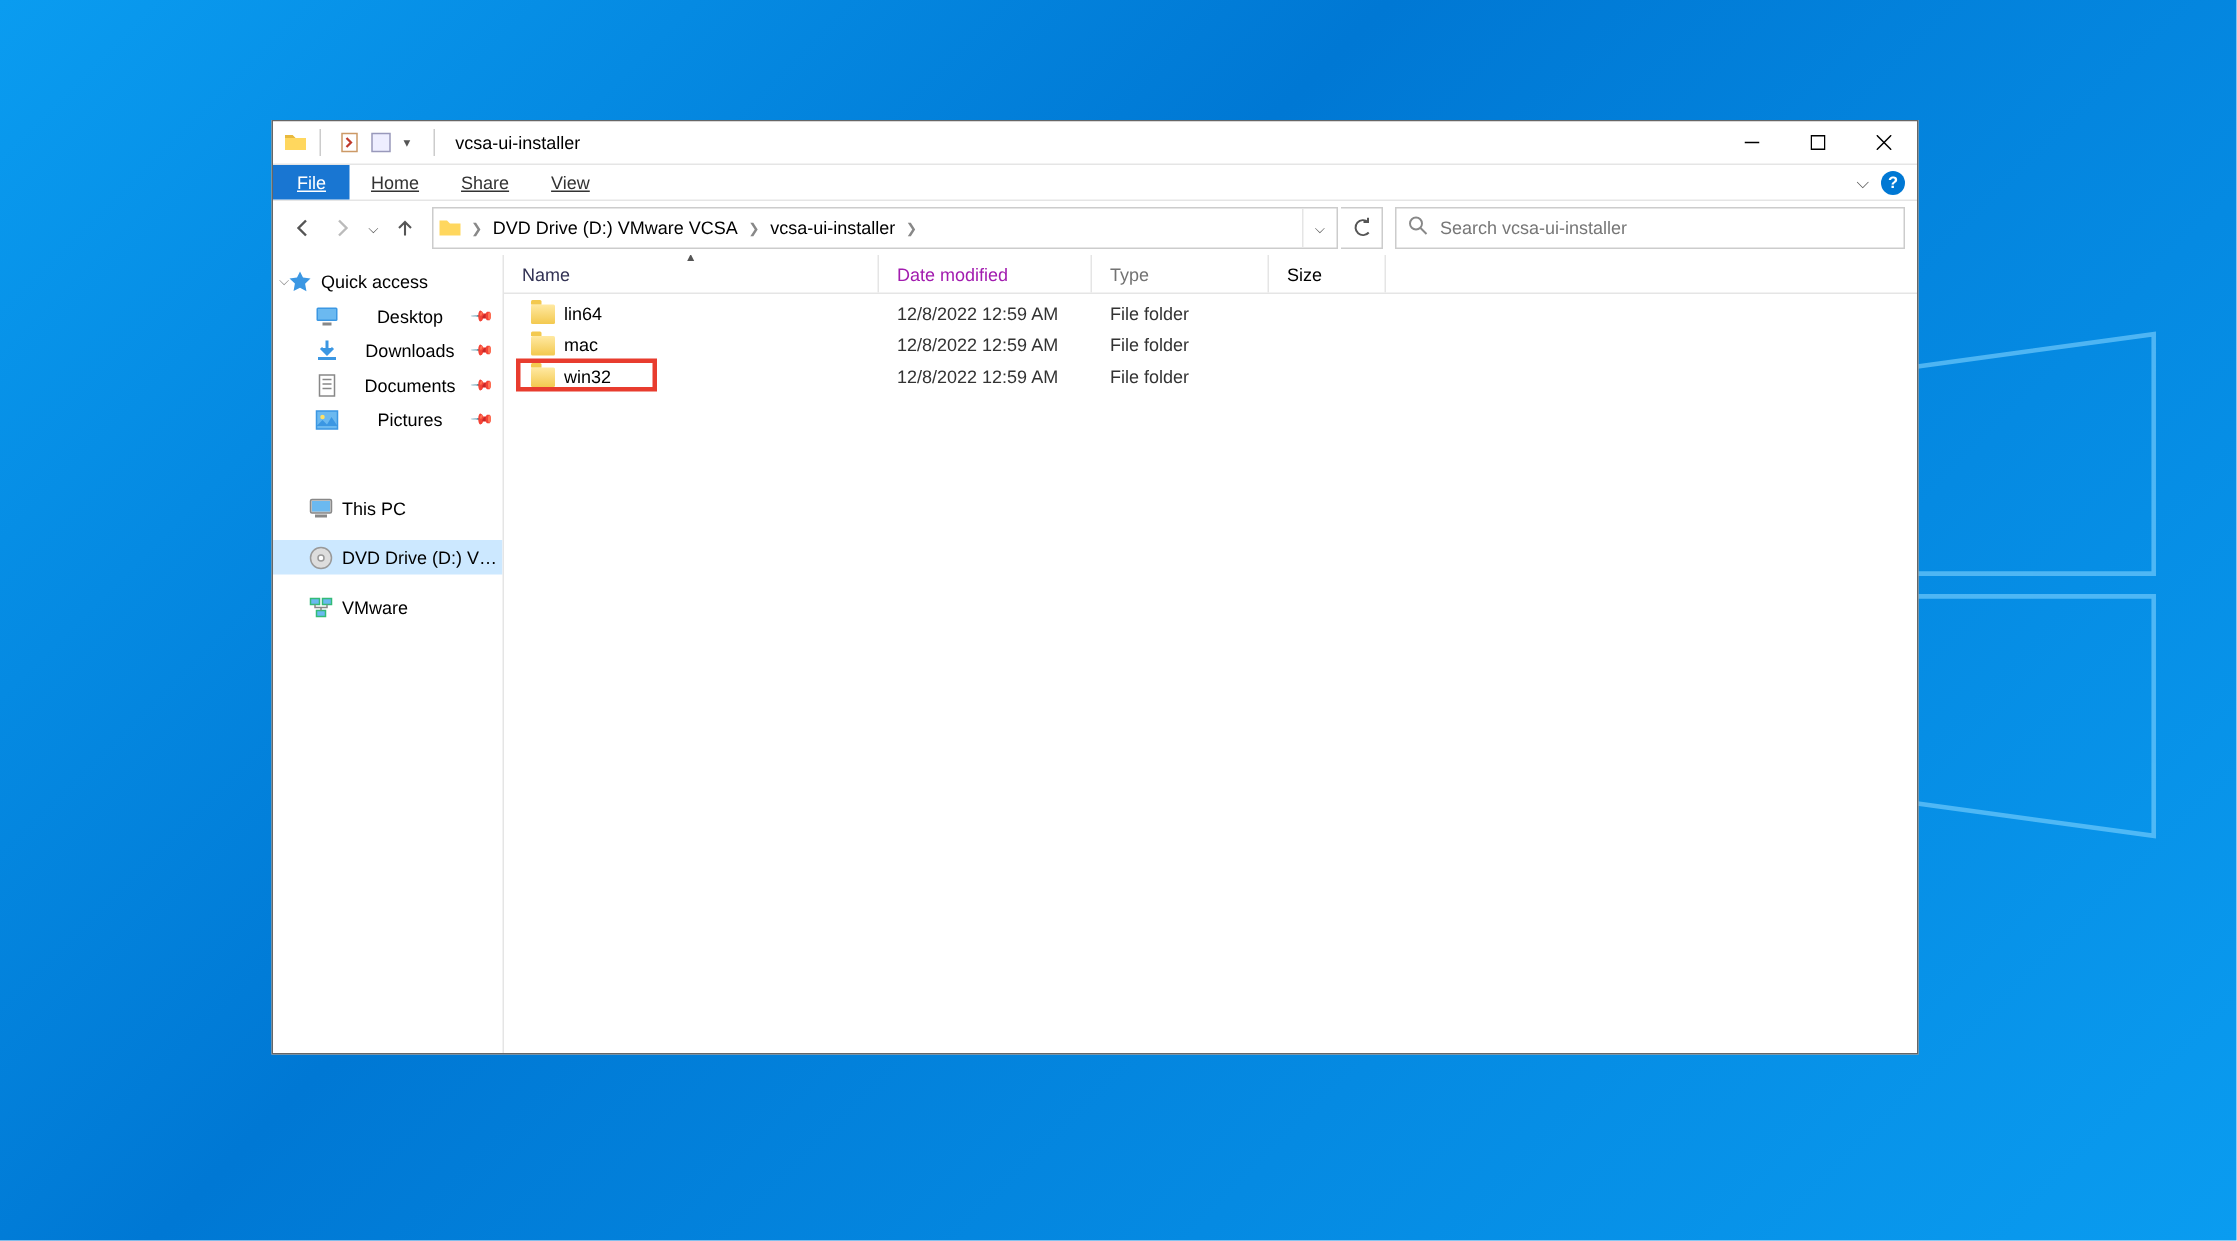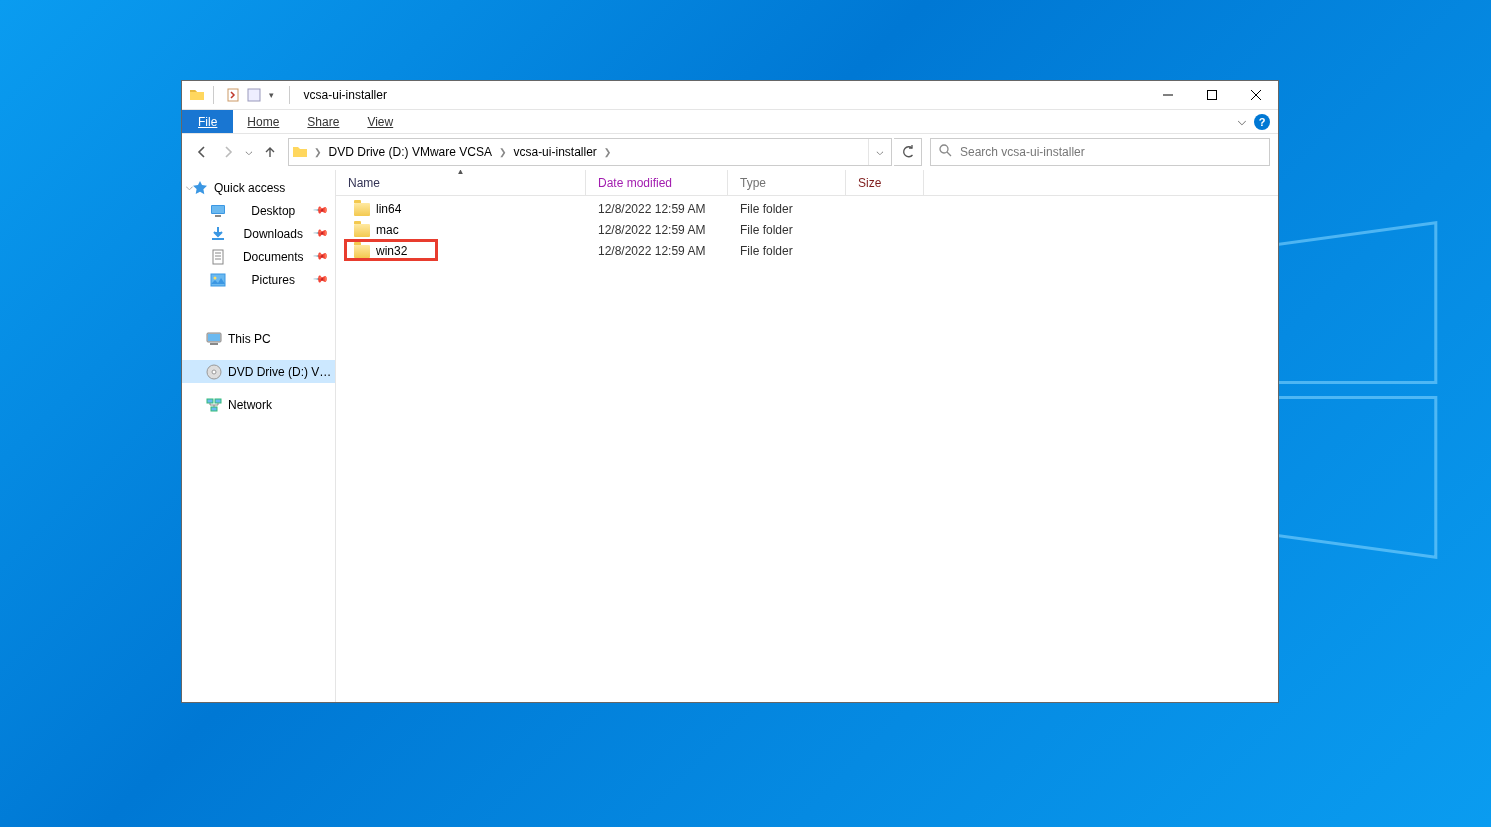--- a/index.html
+++ b/index.html
@@ -75,21 +75,21 @@
 .nav-pin { color: #888; font-size: 10px; margin-right: 8px; transform: rotate(45deg); }
 
 
 .content { flex: 1; display: flex; flex-direction: column; }
 .col-headers { height: 26px; display: flex; align-items: center; border-bottom: 1px solid #e5e5e5; font-size: 12px; color: #3a6ea5; }
 .col { padding: 0 12px; border-right: 1px solid #e5e5e5; height: 100%; display: flex; align-items: center; cursor: pointer; position: relative; color: #335; }
 .col-name { width: 250px; }
 .col .sort { position: absolute; top: -3px; left: 50%; transform: translateX(-50%); font-size: 8px; color: #555; }
 .col-date { width: 142px; color: #a21caf; }
 .col-type { width: 118px; color: #737373; }
-.col-size { width: 78px; color: #7f1d1d; }
+.col-size { width: 78px; color: #000000; }
 .filelist { flex: 1; padding-top: 2px; }
 .file-row { height: 21px; display: flex; align-items: center; font-size: 12px; cursor: pointer; position: relative; }
 .cell { padding: 0 12px; }
 .cell-name { width: 250px; display: flex; align-items: flex-end; gap: 6px; padding-left: 18px; }
 .cell-date { width: 142px; color: #333; }
 .cell-type { width: 118px; color: #333; }
 .folder-icon { width: 16px; height: 13px; background: linear-gradient(#ffe9a2, #f3c94f); border-radius: 1px; position: relative; }
 .folder-icon::before { content: ""; position: absolute; top: -3px; left: 0; width: 7px; height: 3px; background: #f3c94f; border-radius: 1px 1px 0 0; }
 .highlight-box { position: absolute; border: 3px solid #e83c2e; pointer-events: none; }
 
@@ -312,21 +312,21 @@
       <div class="nav-group">
         <div class="nav-item" style="padding-left:24px;">
           <span class="nav-icon">
             <svg viewBox="0 0 16 16">
                 <rect x="1" y="2" width="6" height="4" fill="#6bb9f0" stroke="#3b7"></rect>
                 <rect x="9" y="2" width="6" height="4" fill="#6bb9f0" stroke="#3b7"></rect>
                 <rect x="5" y="10" width="6" height="4" fill="#6bb9f0" stroke="#3b7"></rect>
                 <path d="M4 6v2h8V6M8 8v2" stroke="#888" fill="none"></path>
               </svg>
           </span>
-          <span class="nav-label">Network</span>
+          <span class="nav-label">VMware</span>
         </div>
       </div>
     </div>
 
     <div class="content">
       <div class="col-headers">
         <div class="col col-name">
           <span>Name</span>
           <span class="sort">▲</span>
         </div>

